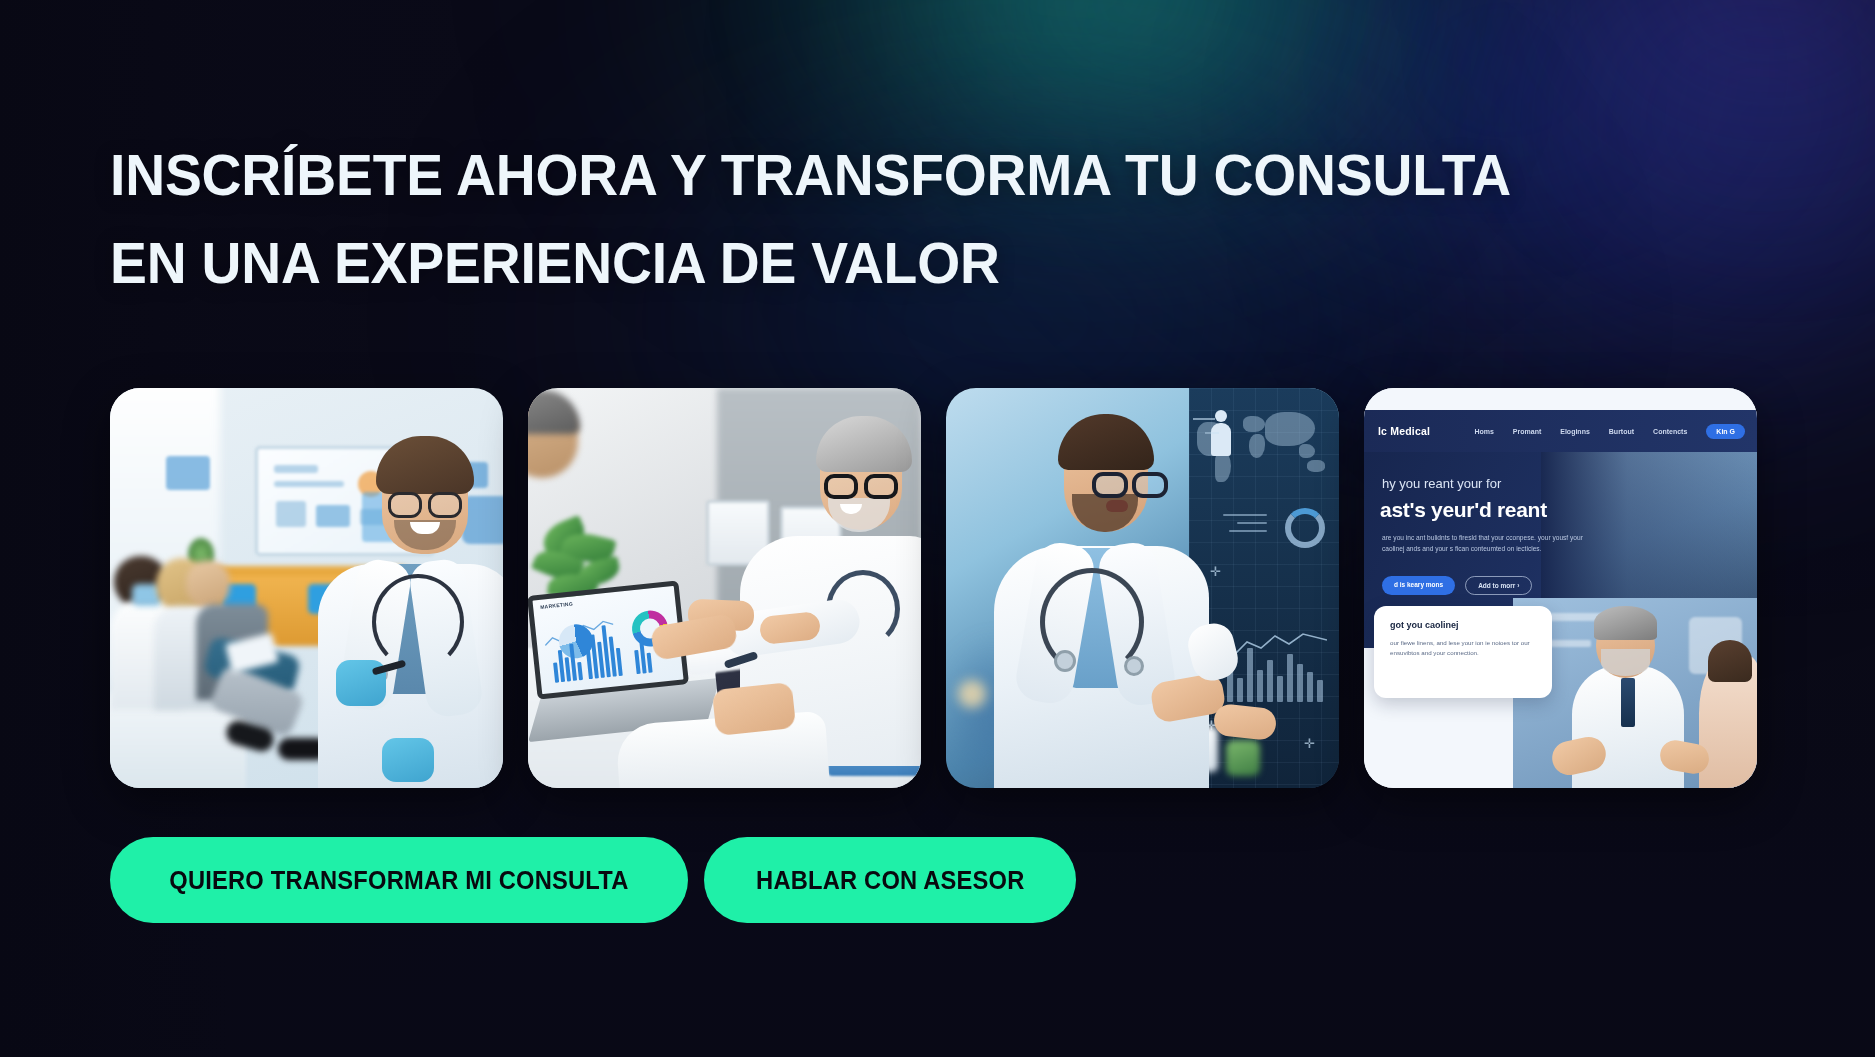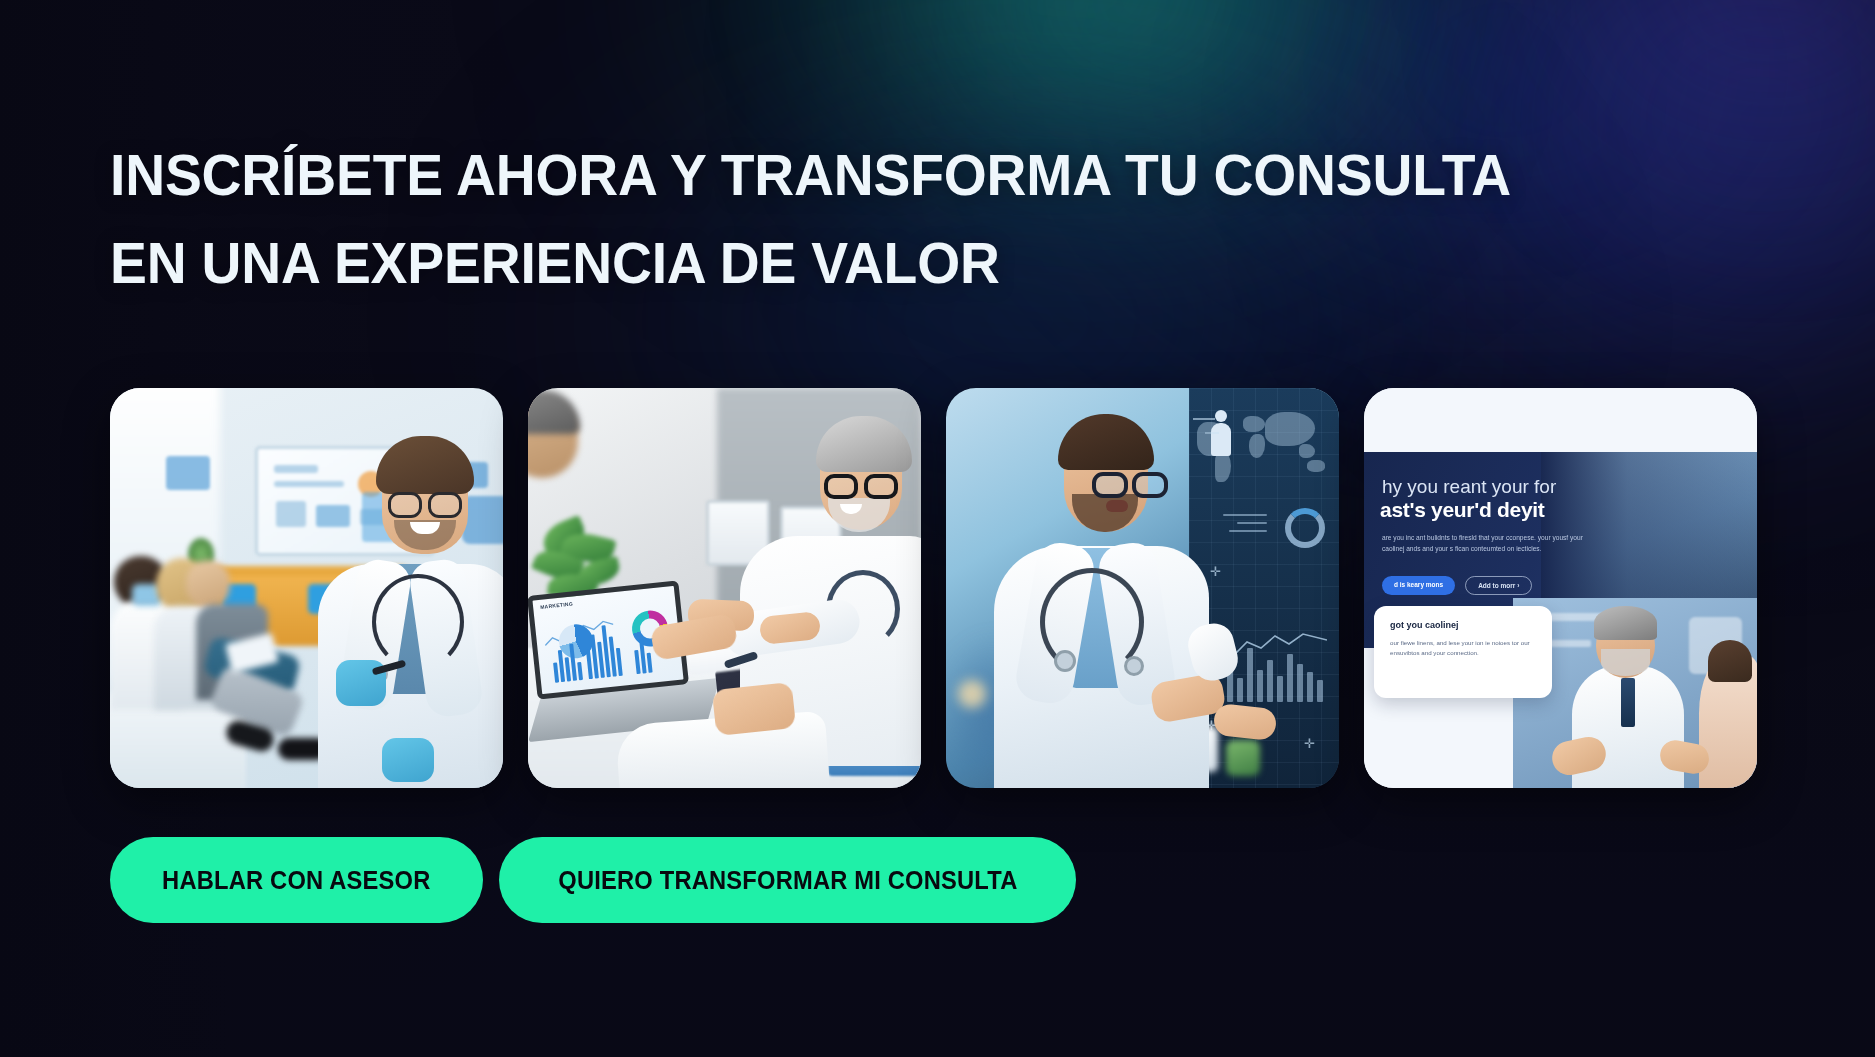--- a/index.html
+++ b/index.html
@@ -150,21 +150,21 @@
   .c4-nav { position:absolute; left:0; top:22px; right:0; height:42px; background:linear-gradient(90deg,#1b2a57,#223569); display:flex; align-items:center; }
   .c4-logo { color:#fff; font-weight:700; font-size:10.5px; margin-left:14px; letter-spacing:.2px; }
   .c4-nav-items { margin-left:auto; display:flex; gap:19px; align-items:center; padding-right:12px; }
   .c4-nav-items span { color:#cdd8ee; font-size:7px; font-weight:600; }
   .c4-nav-cta { background:#2f6fe4; color:#fff !important; font-size:7px; padding:4px 10px; border-radius:10px; font-weight:700; }
   .c4-hero { position:absolute; left:0; top:64px; right:0; height:196px; background:linear-gradient(115deg,#17264f 0%,#1d2f5f 45%,#2b4078 100%); overflow:hidden; }
   .c4-hero-img { position:absolute; right:0; top:0; width:55%; height:100%;
     background:linear-gradient(160deg,#7fa3c6 0%,#5b7fa6 45%,#2c4566 100%); }
   .c4-hero-mask { position:absolute; right:0; top:0; width:55%; height:100%;
     background:linear-gradient(90deg, rgba(23,38,79,.98) 0%, rgba(23,38,79,.35) 40%, rgba(23,38,79,0) 100%); }
-  .c4-h-eyebrow { position:absolute; left:18px; top:24px; color:#dbe5f5; font-size:19px; font-weight:400; white-space:nowrap; }
+  .c4-h-eyebrow { position:absolute; left:18px; top:24px; color:#dbe5f5; font-size:13px; font-weight:400; white-space:nowrap; }
   .c4-h-title { position:absolute; left:16px; top:46px; color:#ffffff; font-size:21px; font-weight:800; white-space:nowrap; letter-spacing:-.3px; }
   .c4-h-body { position:absolute; left:18px; top:80px; width:210px; color:#b9c7e0; font-size:6.6px; line-height:11px; }
   .c4-h-btns { position:absolute; left:18px; top:124px; display:flex; gap:10px; }
   .c4-b1 { background:#2f6fe4; color:#fff; font-size:6.5px; font-weight:700; padding:5px 12px; border-radius:11px; white-space:nowrap; }
   .c4-b2 { border:1px solid rgba(215,228,248,.6); color:#dbe5f5; font-size:6.5px; font-weight:600; padding:5px 12px; border-radius:11px; white-space:nowrap; }
   .c4-card { position:absolute; left:10px; top:218px; width:178px; height:92px; background:#fff; border-radius:12px; box-shadow:0 6px 18px rgba(16,28,60,.22); }
   .c4-card h5 { margin:14px 0 0 16px; font-size:9px; color:#16233f; font-weight:800; }
   .c4-card p { margin:8px 16px 0 16px; font-size:6.2px; line-height:10px; color:#5b6a86; }
   .c4-doc-area { position:absolute; right:0; top:210px; width:62%; height:190px; background:linear-gradient(160deg,#9fc0de,#6d93b8); }
   .c4-d-body { position:absolute; left:24%; top:36%; width:46%; height:64%; background:linear-gradient(170deg,#ffffff,#dce6ee); border-radius:40% 40% 0 0; }
@@ -393,26 +393,37 @@
       <div class="c3-hand" style="left:268px;top:318px;width:62px;height:32px;transform:rotate(6deg);"></div>
       <div style="position:absolute;left:244px;top:236px;width:46px;height:56px;background:linear-gradient(160deg,#ffffff,#e3eaf0);border-radius:20px;transform:rotate(-14deg);"></div>
     </div>
   </div>
 
   <div class="card">
     <div class="card-clip">
       <div class="c4-outer"></div>
       <div class="c4-site">
 
+        <div class="c4-nav">
+          <div class="c4-logo">lc Medical</div>
+          <div class="c4-nav-items">
+            <span>Homs</span>
+            <span>Promant</span>
+            <span>Eloginns</span>
+            <span>Burtout</span>
+            <span>Contencts</span>
+            <span class="c4-nav-cta">Kin G</span>
+          </div>
+        </div>
 
         <div class="c4-hero">
           <div class="c4-hero-img"></div>
           <div class="c4-hero-mask"></div>
           <div class="c4-h-eyebrow">hy you reant your for</div>
-          <div class="c4-h-title">ast's yeur'd deyit</div>
+          <div class="c4-h-title">ast's yeur'd reant</div>
           <div class="c4-h-body">are you inc ant bulidnts to firesld that your cconpese. your yousf your caolinej ands and your s fican conteumted on iecticles.</div>
           <div class="c4-h-btns">
             <div class="c4-b1">d is keary mons</div>
             <div class="c4-b2">Add to morr ›</div>
           </div>
         </div>
 
         <div class="c4-doc-area">
           <div class="c4-shelf" style="left:6%;top:8%;width:34%;height:4%;"></div>
           <div class="c4-shelf" style="left:6%;top:22%;width:26%;height:4%;"></div>
@@ -433,18 +444,18 @@
           <p>our fiewe linens, and lese your ion ie noioes tor our ensuvibtos and your connection.</p>
         </div>
       </div>
     </div>
   </div>
 
 </div>
 
 <div id="cta">
   <button class="btn" style="background: rgb(31, 240, 168);">
+    <span>QUIERO TRANSFORMAR MI CONSULTA</span>
+  </button>
+  <button class="btn" style="background: rgb(31, 240, 168);">
     <span>HABLAR CON ASESOR</span>
   </button>
-  <button class="btn" style="background: rgb(31, 240, 168);">
-    <span>QUIERO TRANSFORMAR MI CONSULTA</span>
-  </button>
 </div>
 
 </body></html>

